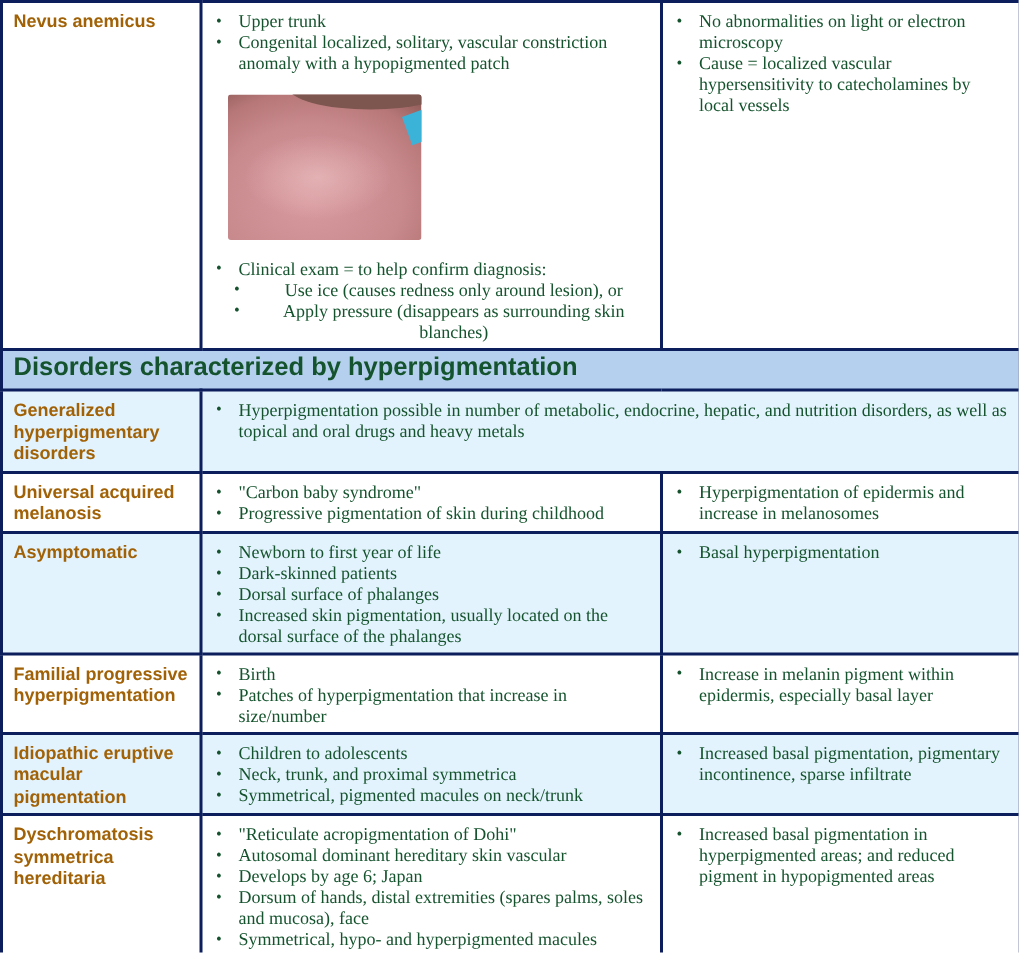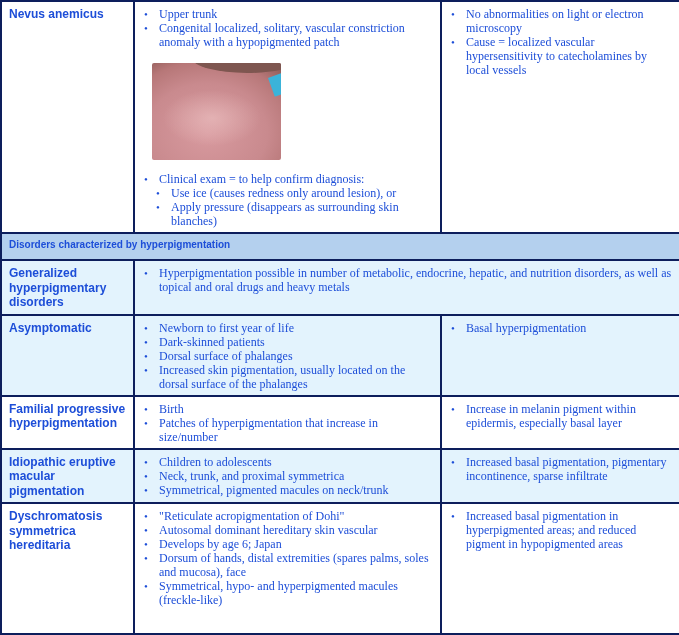--- a/index.html
+++ b/index.html
@@ -8,39 +8,39 @@
     position: absolute; left: 0; top: 0; width: 679px; height: 635px;
     border-collapse: collapse; table-layout: fixed;
   }
   .tbl td {
     border: 2px solid #0d1e5c;
     vertical-align: top;
     padding: 5px 6px 4px 7px;
     font-family: "Liberation Serif", "DejaVu Serif", serif;
     font-size: 12px;
     line-height: 14px;
-    color: #1d4ed8;
+    color: #14532d;
   }
   .tbl td.name {
     font-family: "Liberation Sans", "DejaVu Sans", sans-serif;
     font-weight: bold;
     font-size: 12px;
     line-height: 14.5px;
-    color: #1d4ed8;
+    color: #a16207;
   }
   .tbl col.c1 { width: 133px; }
   .tbl col.c2 { width: 307px; }
   .tbl col.c3 { width: 239px; }
   tr.white td { background: #ffffff; }
   tr.blue td { background: #e3f3fd; }
   tr.section td {
     background: #b4d0ee;
     font-family: "Liberation Sans", "DejaVu Sans", sans-serif;
     font-weight: bold;
-    font-size: 10px;
+    font-size: 17px;
     padding: 4px 7px;
     height: 17px;
   }
   ul { margin: 0; padding: 0; list-style: none; }
   li { position: relative; padding-left: 17px; }
   li::before {
     content: "\2022"; position: absolute; left: 2px; top: 0;
     font-size: 11px;
   }
   ul.sub li { padding-left: 17px; }
@@ -80,21 +80,21 @@
         <li>Upper trunk</li>
         <li>Congenital localized, solitary, vascular constriction anomaly with a hypopigmented patch</li>
       </ul>
       <div class="photo">
         <div class="topshade"></div>
         <div class="corner"></div>
       </div>
       <ul>
         <li>
           <span>Clinical exam = to help confirm diagnosis:</span>
-          <ul class="sub" style="margin-left:-5px;">
+          <ul class="sub" style="margin-left:-5px;text-align:center;">
             <li>Use ice (causes redness only around lesion), or</li>
             <li>Apply pressure (disappears as surrounding skin blanches)</li>
           </ul>
         </li>
       </ul>
     </td>
     <td>
       <ul>
         <li>No abnormalities on light or electron microscopy</li>
         <li>Cause = localized vascular hypersensitivity to catecholamines by local vessels</li>
@@ -108,20 +108,34 @@
 
   <tr class="blue" style="height:49px;padding-left:32px;">
     <td class="name">Generalized hyperpigmentary disorders</td>
     <td colspan="2">
       <ul>
         <li>Hyperpigmentation possible in number of metabolic, endocrine, hepatic, and nutrition disorders, as well as topical and oral drugs and heavy metals</li>
       </ul>
     </td>
   </tr>
 
+  <tr class="white" style="height:38px;">
+    <td class="name">Universal acquired melanosis</td>
+    <td>
+      <ul>
+        <li>"Carbon baby syndrome"</li>
+        <li>Progressive pigmentation of skin during childhood</li>
+      </ul>
+    </td>
+    <td>
+      <ul>
+        <li>Hyperpigmentation of epidermis and increase in melanosomes</li>
+      </ul>
+    </td>
+  </tr>
 
   <tr class="blue" style="height:74px;">
     <td class="name">Asymptomatic</td>
     <td>
       <ul>
         <li>Newborn to first year of life</li>
         <li>Dark-skinned patients</li>
         <li>Dorsal surface of phalanges</li>
         <li>Increased skin pigmentation, usually located on the dorsal surface of the phalanges</li>
       </ul>

